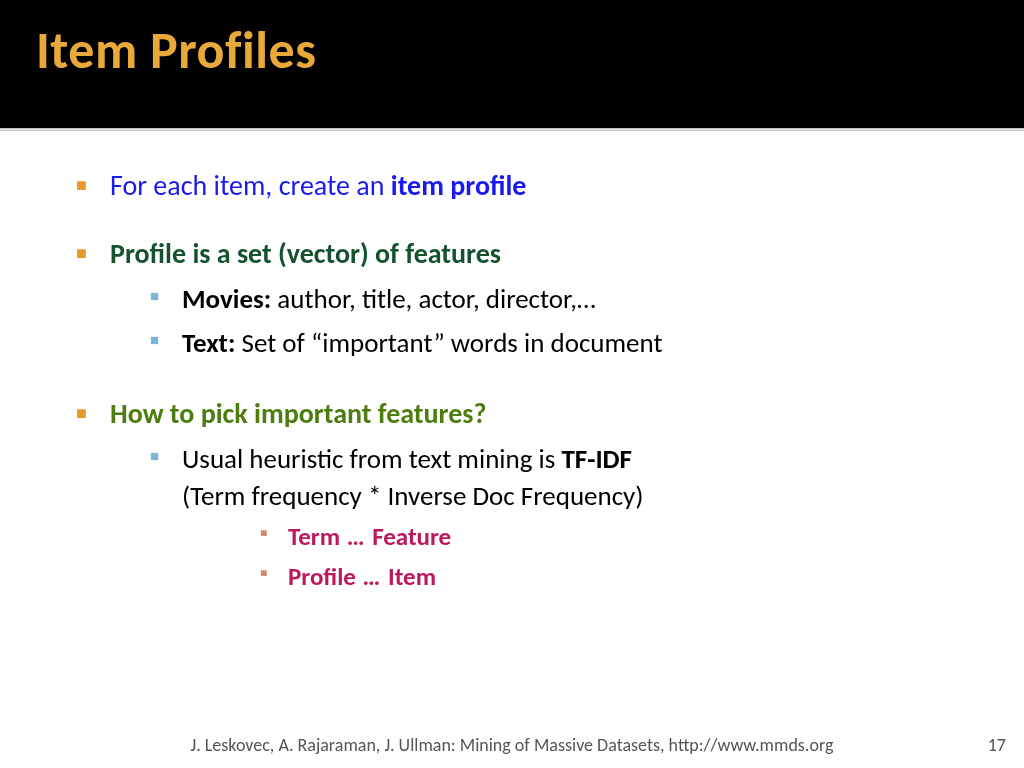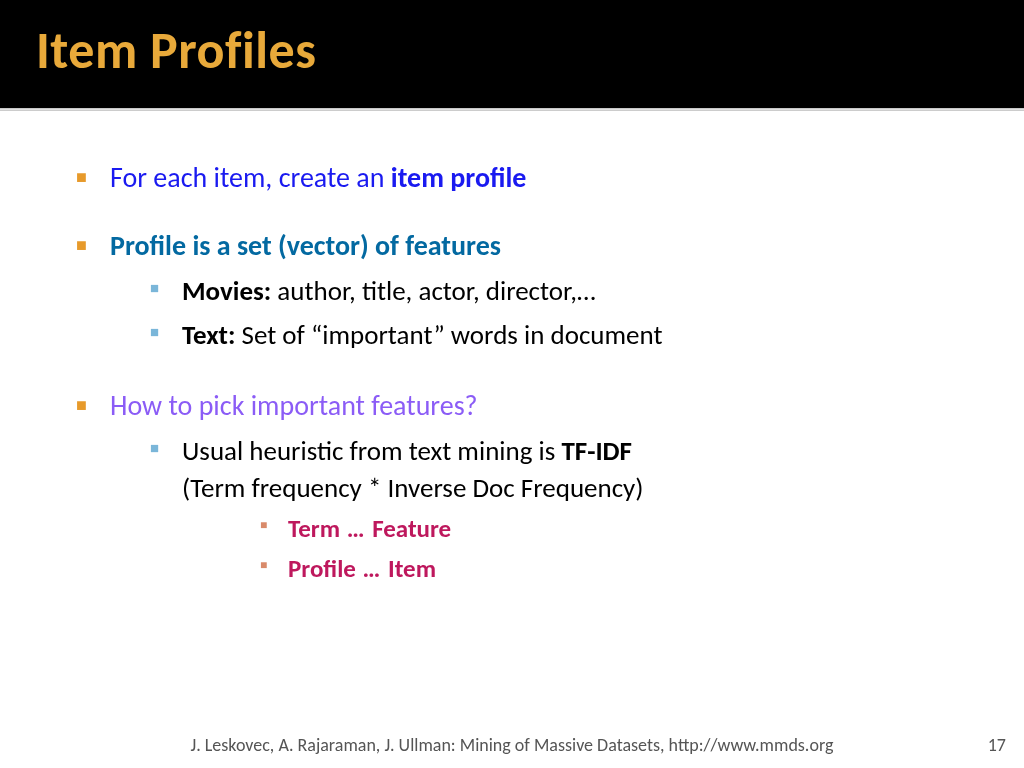--- a/index.html
+++ b/index.html
@@ -7,37 +7,37 @@
     width: 1024px;
     height: 768px;
     font-family: Calibri, "Segoe UI", Arial, sans-serif;
     background: #fff;
     overflow: hidden;
     position: relative;
   }
   .header {
     background: #000;
     width: 100%;
-    height: 108px;
+    height: 128px;
     padding: 18px 36px 0 36px;
   }
   .title {
     color: #e8a93a;
     font-size: 52px;
     font-weight: bold;
     letter-spacing: 0.5px;
   }
   .divider {
     width: 100%;
     height: 3px;
     background: linear-gradient(to bottom, #bbb, #eee);
     border-bottom: 1px solid #ccc;
   }
   .content {
-    padding: 48px 60px 0 76px;
+    padding: 36px 60px 0 76px;
     font-size: 28px;
     line-height: 1.35;
   }
   .l1 {
     margin-bottom: 30px;
     position: relative;
     padding-left: 34px;
   }
   .l1::before {
     content: "■";
@@ -73,22 +73,22 @@
   }
   .l3::before {
     content: "■";
     position: absolute;
     left: 78px;
     top: 5px;
     font-size: 12px;
     color: #d98a6a;
   }
   .blue { color: #1a1af0; }
-  .green { color: #0369a1; font-weight: bold; }
-  .magenta { color: #8b5cf6; font-weight: normal; }
+  .green { color: #14532d; font-weight: bold; }
+  .magenta { color: #4d7c0f; font-weight: bold; }
   .bold { font-weight: bold; }
   .footer {
     position: absolute;
     bottom: 12px;
     width: 100%;
     font-size: 18px;
     color: #555;
   }
   .footer-text {
     text-align: center;

